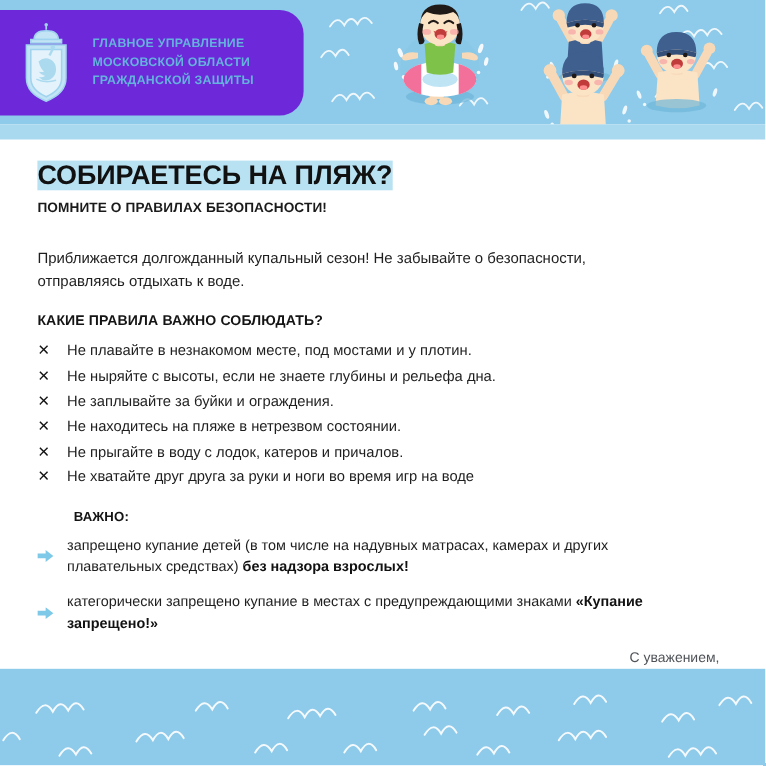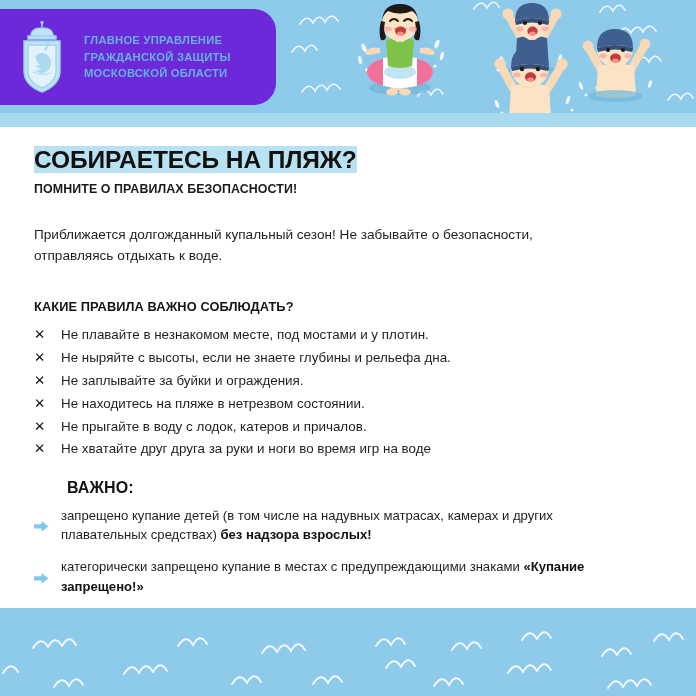--- a/index.html
+++ b/index.html
@@ -95,21 +95,21 @@
 
   .intro {
     margin-top: 29px;
     font-size: 13.6px;
     color: #1f1f1f;
     line-height: 1.54;
     max-width: 562px;
   }
 
   .section-head {
-    margin-top: 32px;
+    margin-top: 16px;
     font-size: 12.8px;
     font-weight: bold;
     color: #141414;
     letter-spacing: 0.1px;
   }
 
   
   .rules { margin-top: 10px; list-style: none; }
   .rule-row {
     display: flex;
@@ -125,21 +125,21 @@
   }
   .rule-txt {
     font-size: 13.4px;
     color: #1f1f1f;
     line-height: 1.58;
   }
 
   
   .imp-head {
     margin-top: 19px;
-    font-size: 16px;
+    font-size: 12px;
     font-weight: bold;
     color: #141414;
     letter-spacing: 0.1px;
     padding-left: 33px;
   }
   .imp-list { margin-top: 9px; list-style: none; }
   .imp-row {
     display: flex;
     align-items: center;
     margin-bottom: 12px;
@@ -368,22 +368,22 @@
 
         <g fill="#a9d9ef" opacity="0.95">
           <path d="M21 36 q5 -5 11 -2 q5 3 5 9 q0 6 -5 9 q-6 3 -11 -2 q3 1 6 -1 q-4 -1 -6 -4 q3 1 5 0 q-3 -2 -5 -9z"></path>
           <path d="M30 30 l3 -6 l2 1 l-3 6z"></path>
           <circle cx="34" cy="23" r="2"></circle>
           <path d="M19 52 q8 4 18 1" stroke="#a9d9ef" stroke-width="1.3" fill="none"></path>
         </g>
       </svg>
       <div class="logo-text">
         <div>ГЛАВНОЕ УПРАВЛЕНИЕ</div>
+        <div>МОСКОВСКОЙ ОБЛАСТИ</div>
         <div>ГРАЖДАНСКОЙ ЗАЩИТЫ</div>
-        <div>МОСКОВСКОЙ ОБЛАСТИ</div>
       </div>
     </div>
   </div>
 
   <div class="header-strip"></div>
 
   <div class="content">
 
     <div class="title-main">
       <span class="hl">СОБИРАЕТЕСЬ НА ПЛЯЖ?</span>

